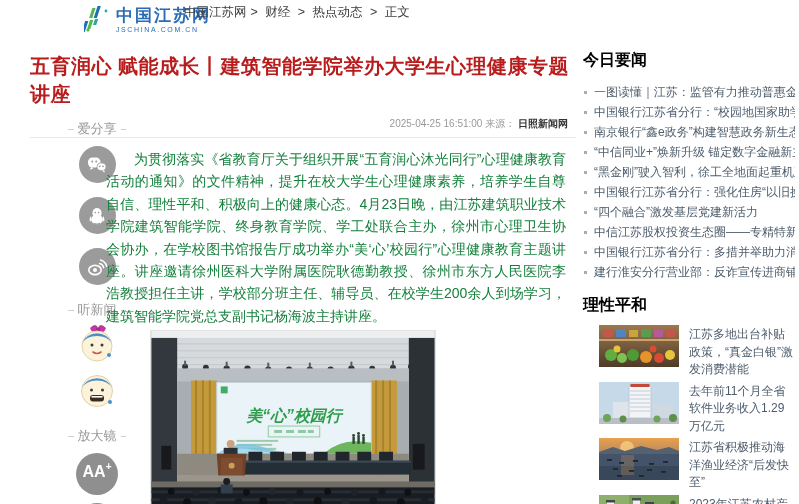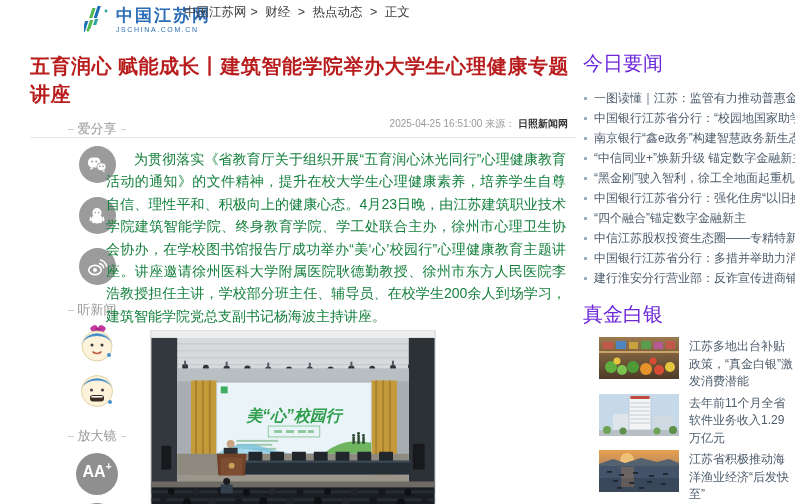--- a/index.html
+++ b/index.html
@@ -34,21 +34,21 @@
   .article { position:absolute; left:30px; top:52px; width:546px; }
   .article h1 { font-size:20px; line-height:28px; font-weight:bold; color:#b91c1c; letter-spacing:0.5px; }
   .meta { text-align:right; font-size:10px; color:#9a9a9a; margin-top:9px; padding-right:8px; }
   .meta .src { color:#333; font-weight:bold; }
   .divider { border-top:1px solid #e8e8e8; margin-top:6px; }
   .body-text { margin:10px 0 0 76px; width:460px; font-size:14px; line-height:22.4px; color:#15803d;
                text-indent:2em; text-align:justify; }
   .article-photo { display:block; margin:3px 0 0 120px; width:286px; height:198px; border:1px solid #e2e2e2; background:#d7dadd; }
   
   .sidebar { position:absolute; left:583px; top:50px; width:212px; }
-  .sb-title { font-size:20px; font-weight:normal; color:#6d28d9; cursor:pointer; }
+  .sb-title { font-size:16px; font-weight:bold; color:#000000; cursor:pointer; }
   .news-list { list-style:none; margin-top:11px; }
   .news-list li { position:relative; height:20px; line-height:20px; font-size:12px; color:#4d5c6b;
                   padding-left:11px; white-space:nowrap; overflow:hidden; cursor:pointer; }
   .news-list li::before { content:""; position:absolute; left:1px; top:9px; width:3px; height:3px; background:#9eb0c0; }
   .focus-title { margin-top:13px; }
   .focus-list { margin-top:9px; }
   .focus-row { display:flex; min-height:50px; margin-bottom:3px; cursor:pointer;padding-left:16px; }
   .thumb { flex:0 0 80px; width:80px; height:42px; overflow:hidden; background:#888; }
   .thumb svg { display:block; }
   .focus-text { margin-left:10px; font-size:12px; line-height:17.5px; color:#4d5c6b; padding-top:1px; }
@@ -323,27 +323,27 @@
 
   <div class="sidebar">
     <div class="sb-title">今日要闻</div>
     <ul class="news-list">
       <li>一图读懂｜江苏：监管有力推动普惠金融高质</li>
       <li>中国银行江苏省分行：“校园地国家助学贷</li>
       <li>南京银行“鑫e政务”构建智慧政务新生态</li>
       <li>“中信同业+”焕新升级 锚定数字金融新主</li>
       <li>“黑金刚”驶入智利，徐工全地面起重机正式</li>
       <li>中国银行江苏省分行：强化住房“以旧换新”</li>
-      <li>“四个融合”锚定数字金融新主</li>
+      <li>“四个融合”激发基层党建新活力</li>
       <li>中信江苏股权投资生态圈——专精特新企业投</li>
       <li>中国银行江苏省分行：多措并举助力消费品以</li>
       <li>建行淮安分行营业部：反诈宣传进商铺，共筑</li>
     </ul>
 
-    <div class="sb-title focus-title">真金白银</div>
+    <div class="sb-title focus-title">理性平和</div>
     <div class="focus-list">
 
       <div class="focus-row">
         <div class="thumb">
           <svg width="80" height="42" viewBox="0 0 80 42">
             <defs>
                 <linearGradient id="g1" x1="0" y1="0" x2="0" y2="1">
               <stop offset="0" stop-color="#9c7a4f"></stop>
                   <stop offset="1" stop-color="#4e3b28"></stop>
                 </linearGradient>

